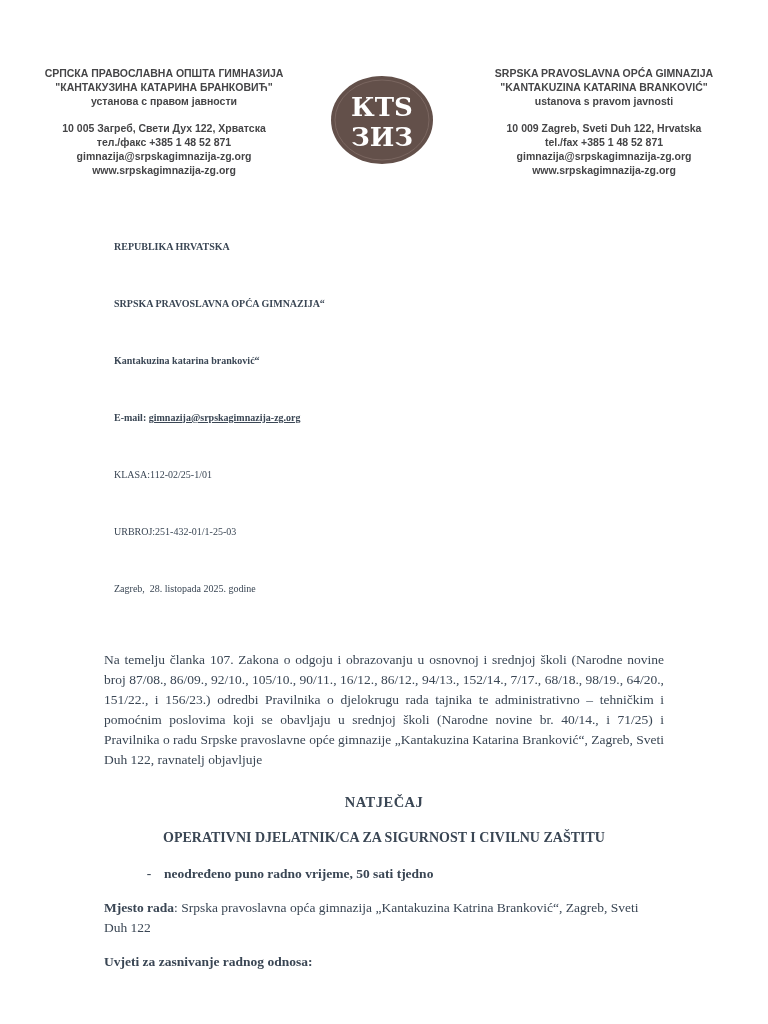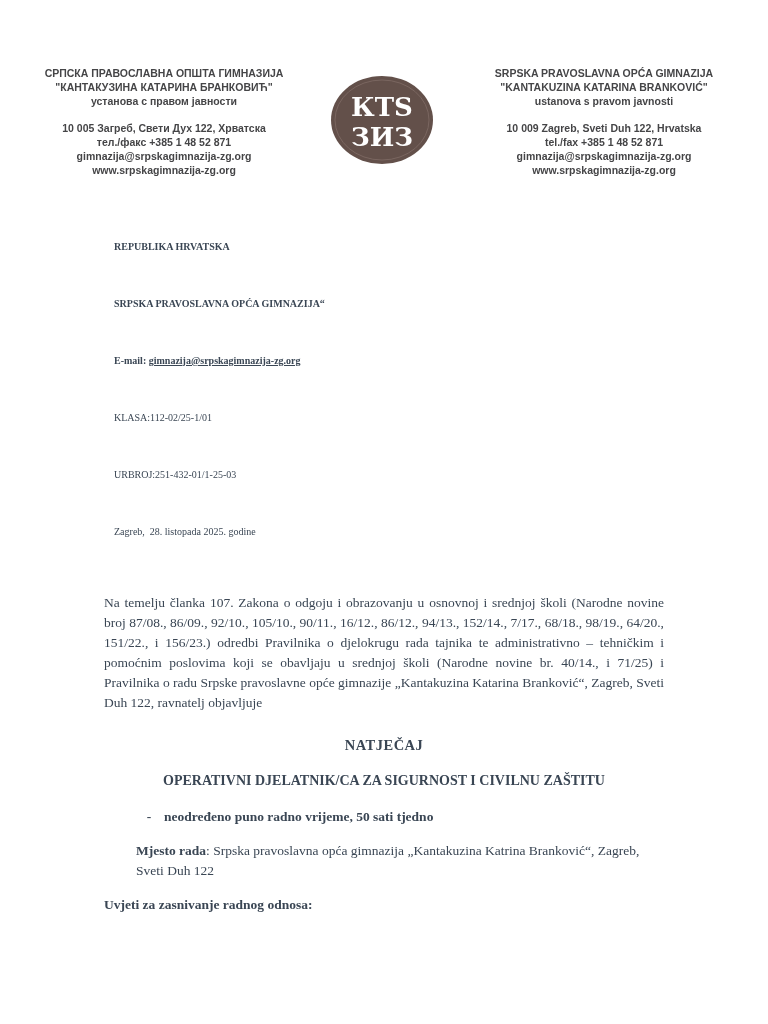--- a/index.html
+++ b/index.html
@@ -75,21 +75,21 @@
     width:30px;
     text-align:center;
     flex:0 0 30px;
     margin-left:30px;
   }
   .dash-text{flex:1;}
   .employment{
     margin-top:16px;
     font-weight:bold;
   }
-  .mjesto{margin-top:14px;margin-left:32px;}
+  .mjesto{margin-top:14px;}
   .section-heading{
     margin-top:14px;
     font-weight:bold;
   }
   b{font-weight:bold;}
 </style>
 </head>
 <body>
 
 <div class="page">
@@ -121,20 +121,21 @@
       <div class="hline">10 009 Zagreb, Sveti Duh 122, Hrvatska</div>
       <div class="hline">tel./fax +385 1 48 52 871</div>
       <div class="hline">gimnazija@srpskagimnazija-zg.org</div>
       <div class="hline">www.srpskagimnazija-zg.org</div>
     </div>
   </div>
 
   <div class="letterhead">
     <div class="lh-bold">REPUBLIKA HRVATSKA</div>
     <div class="lh-bold">SRPSKA PRAVOSLAVNA OPĆA GIMNAZIJA“</div>
+    <div class="lh-bold">Kantakuzina katarina branković“</div>
     <div><span class="lh-bold">E-mail: </span><span class="lh-email">gimnazija@srpskagimnazija-zg.org</span></div>
     <div>KLASA:112-02/25-1/01</div>
     <div>URBROJ:251-432-01/1-25-03</div>
     <div>Zagreb,  28. listopada 2025. godine</div>
   </div>
 
   <div class="doc-body">
 
     <p class="intro">Na temelju članka 107. Zakona o odgoju i obrazovanju u osnovnoj i srednjoj školi (Narodne novine broj 87/08., 86/09., 92/10., 105/10., 90/11., 16/12., 86/12., 94/13., 152/14., 7/17., 68/18., 98/19., 64/20., 151/22., i 156/23.) odredbi Pravilnika o djelokrugu rada tajnika te administrativno – tehničkim i pomoćnim poslovima koji se obavljaju u srednjoj školi (Narodne novine br. 40/14., i 71/25) i Pravilnika o radu Srpske pravoslavne opće gimnazije „Kantakuzina Katarina Branković“, Zagreb, Sveti Duh 122, ravnatelj objavljuje</p>
 

